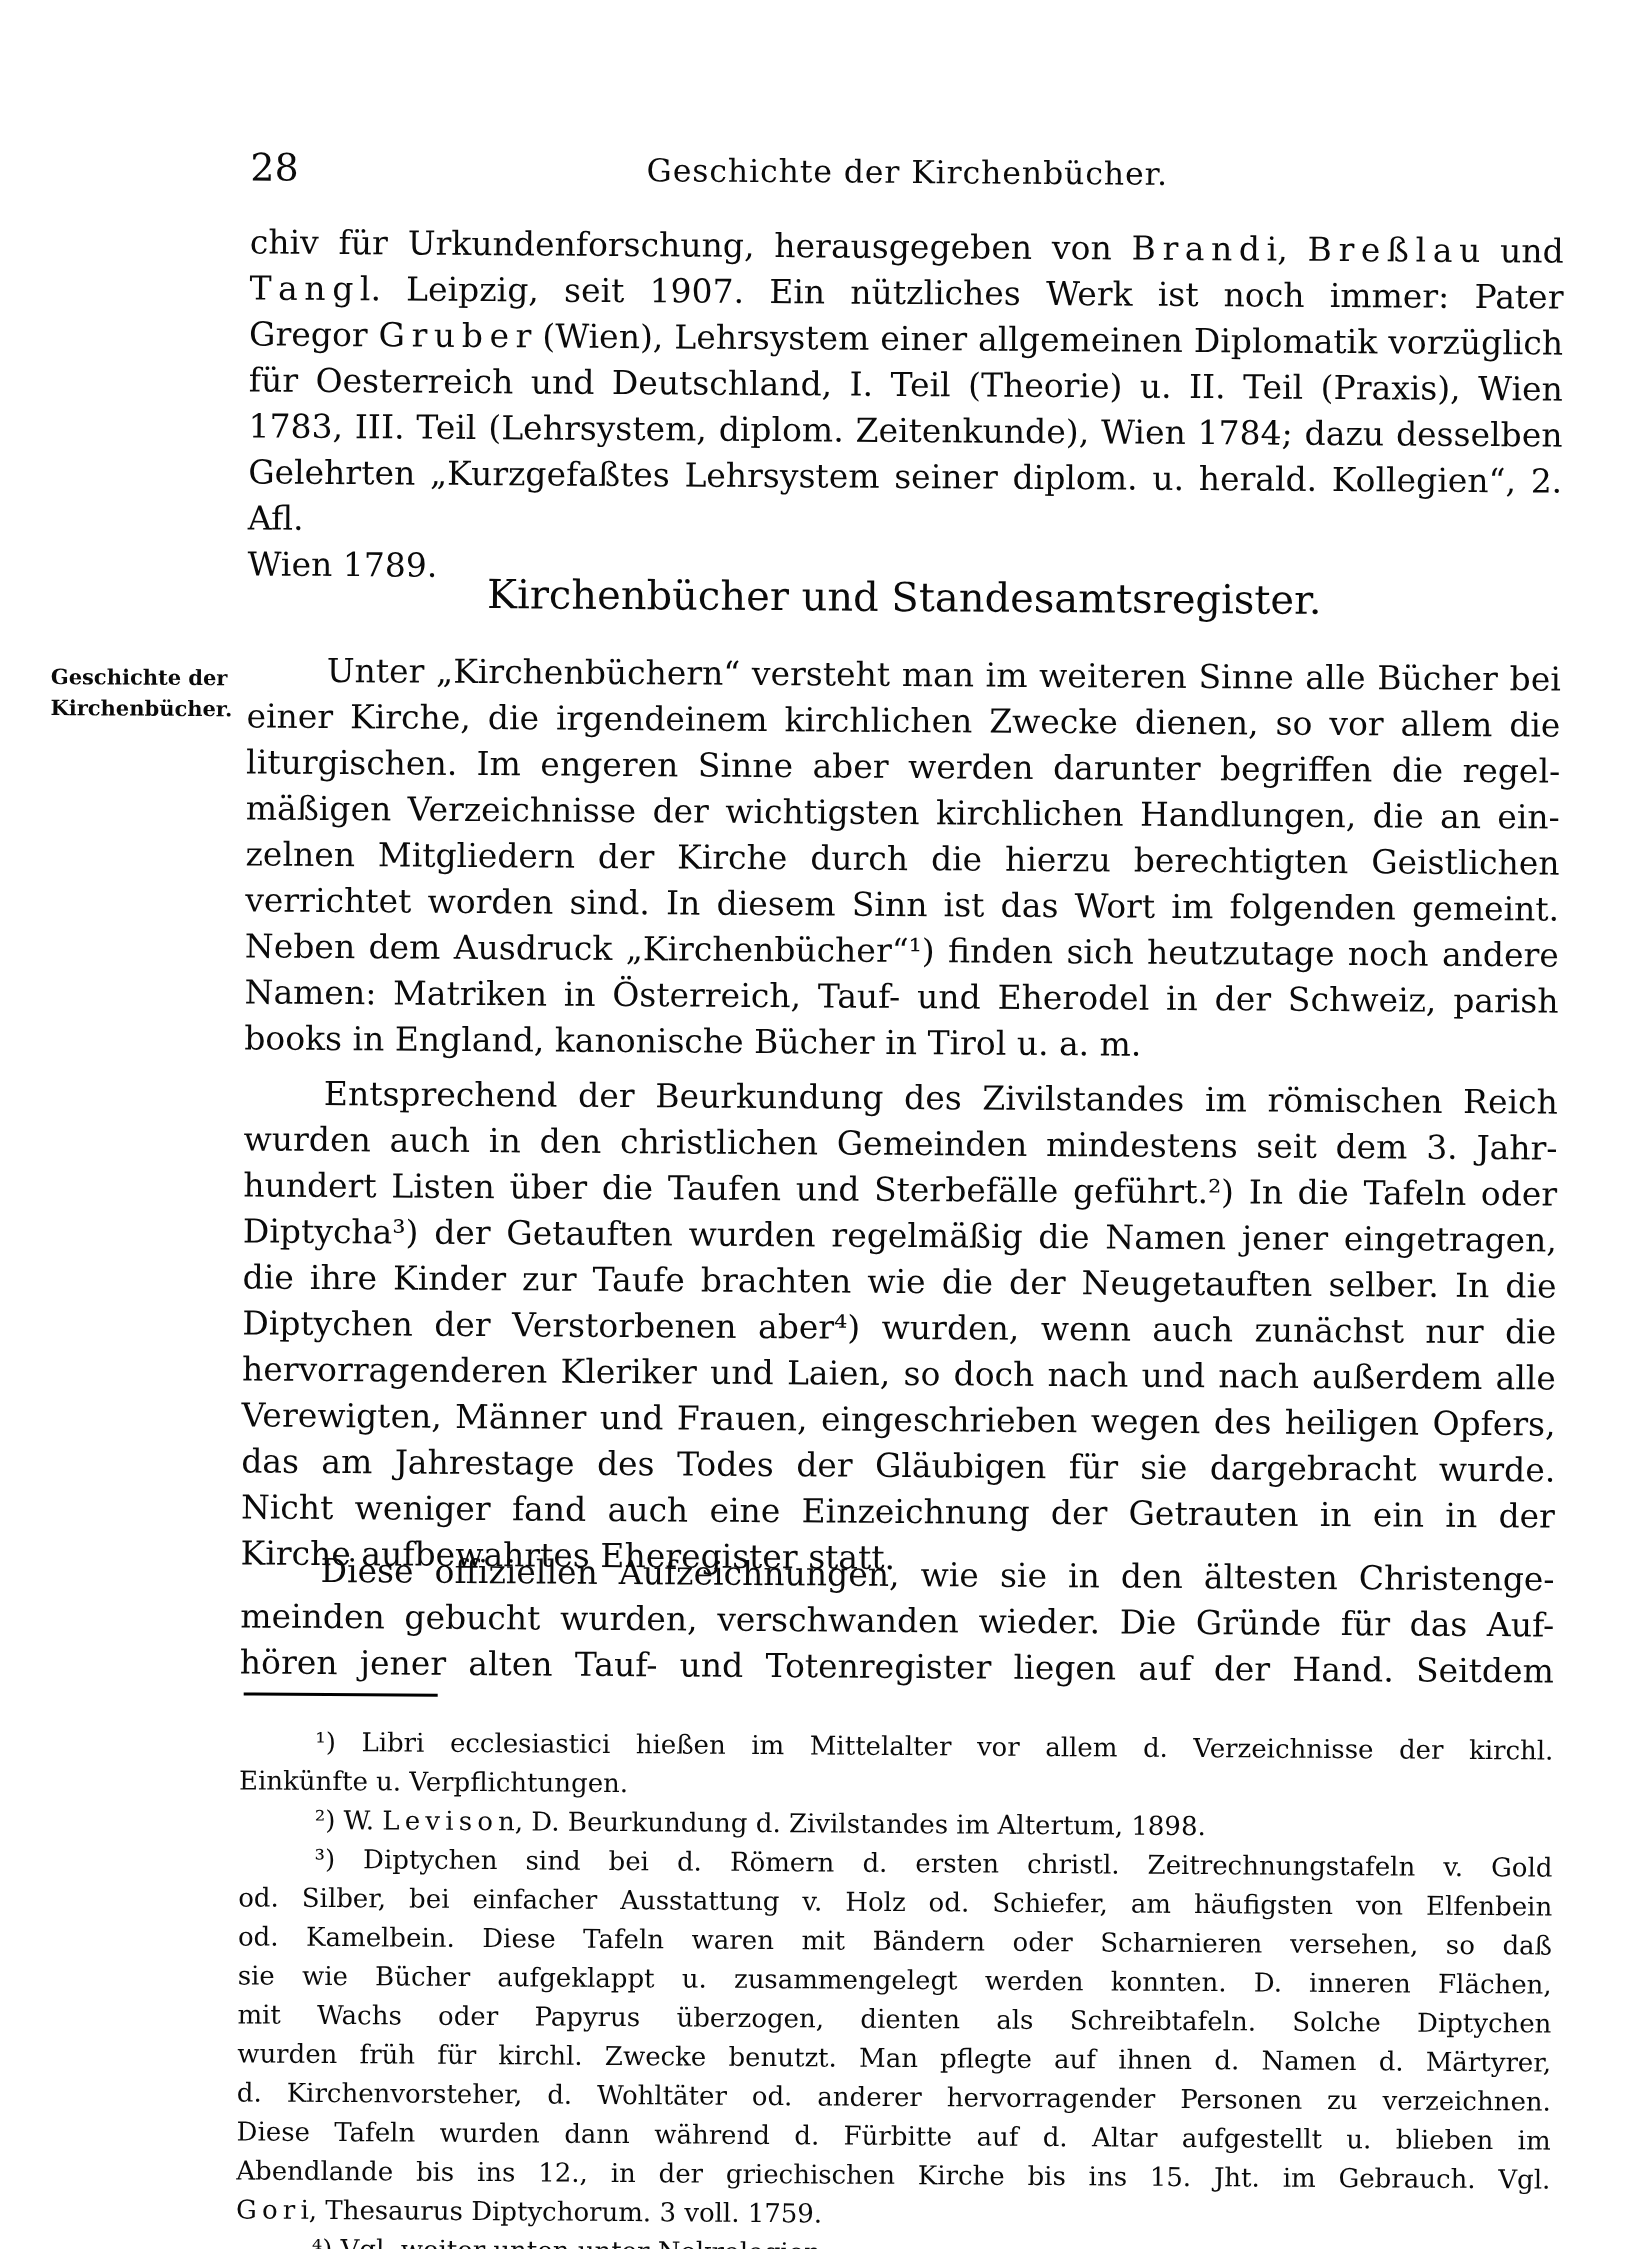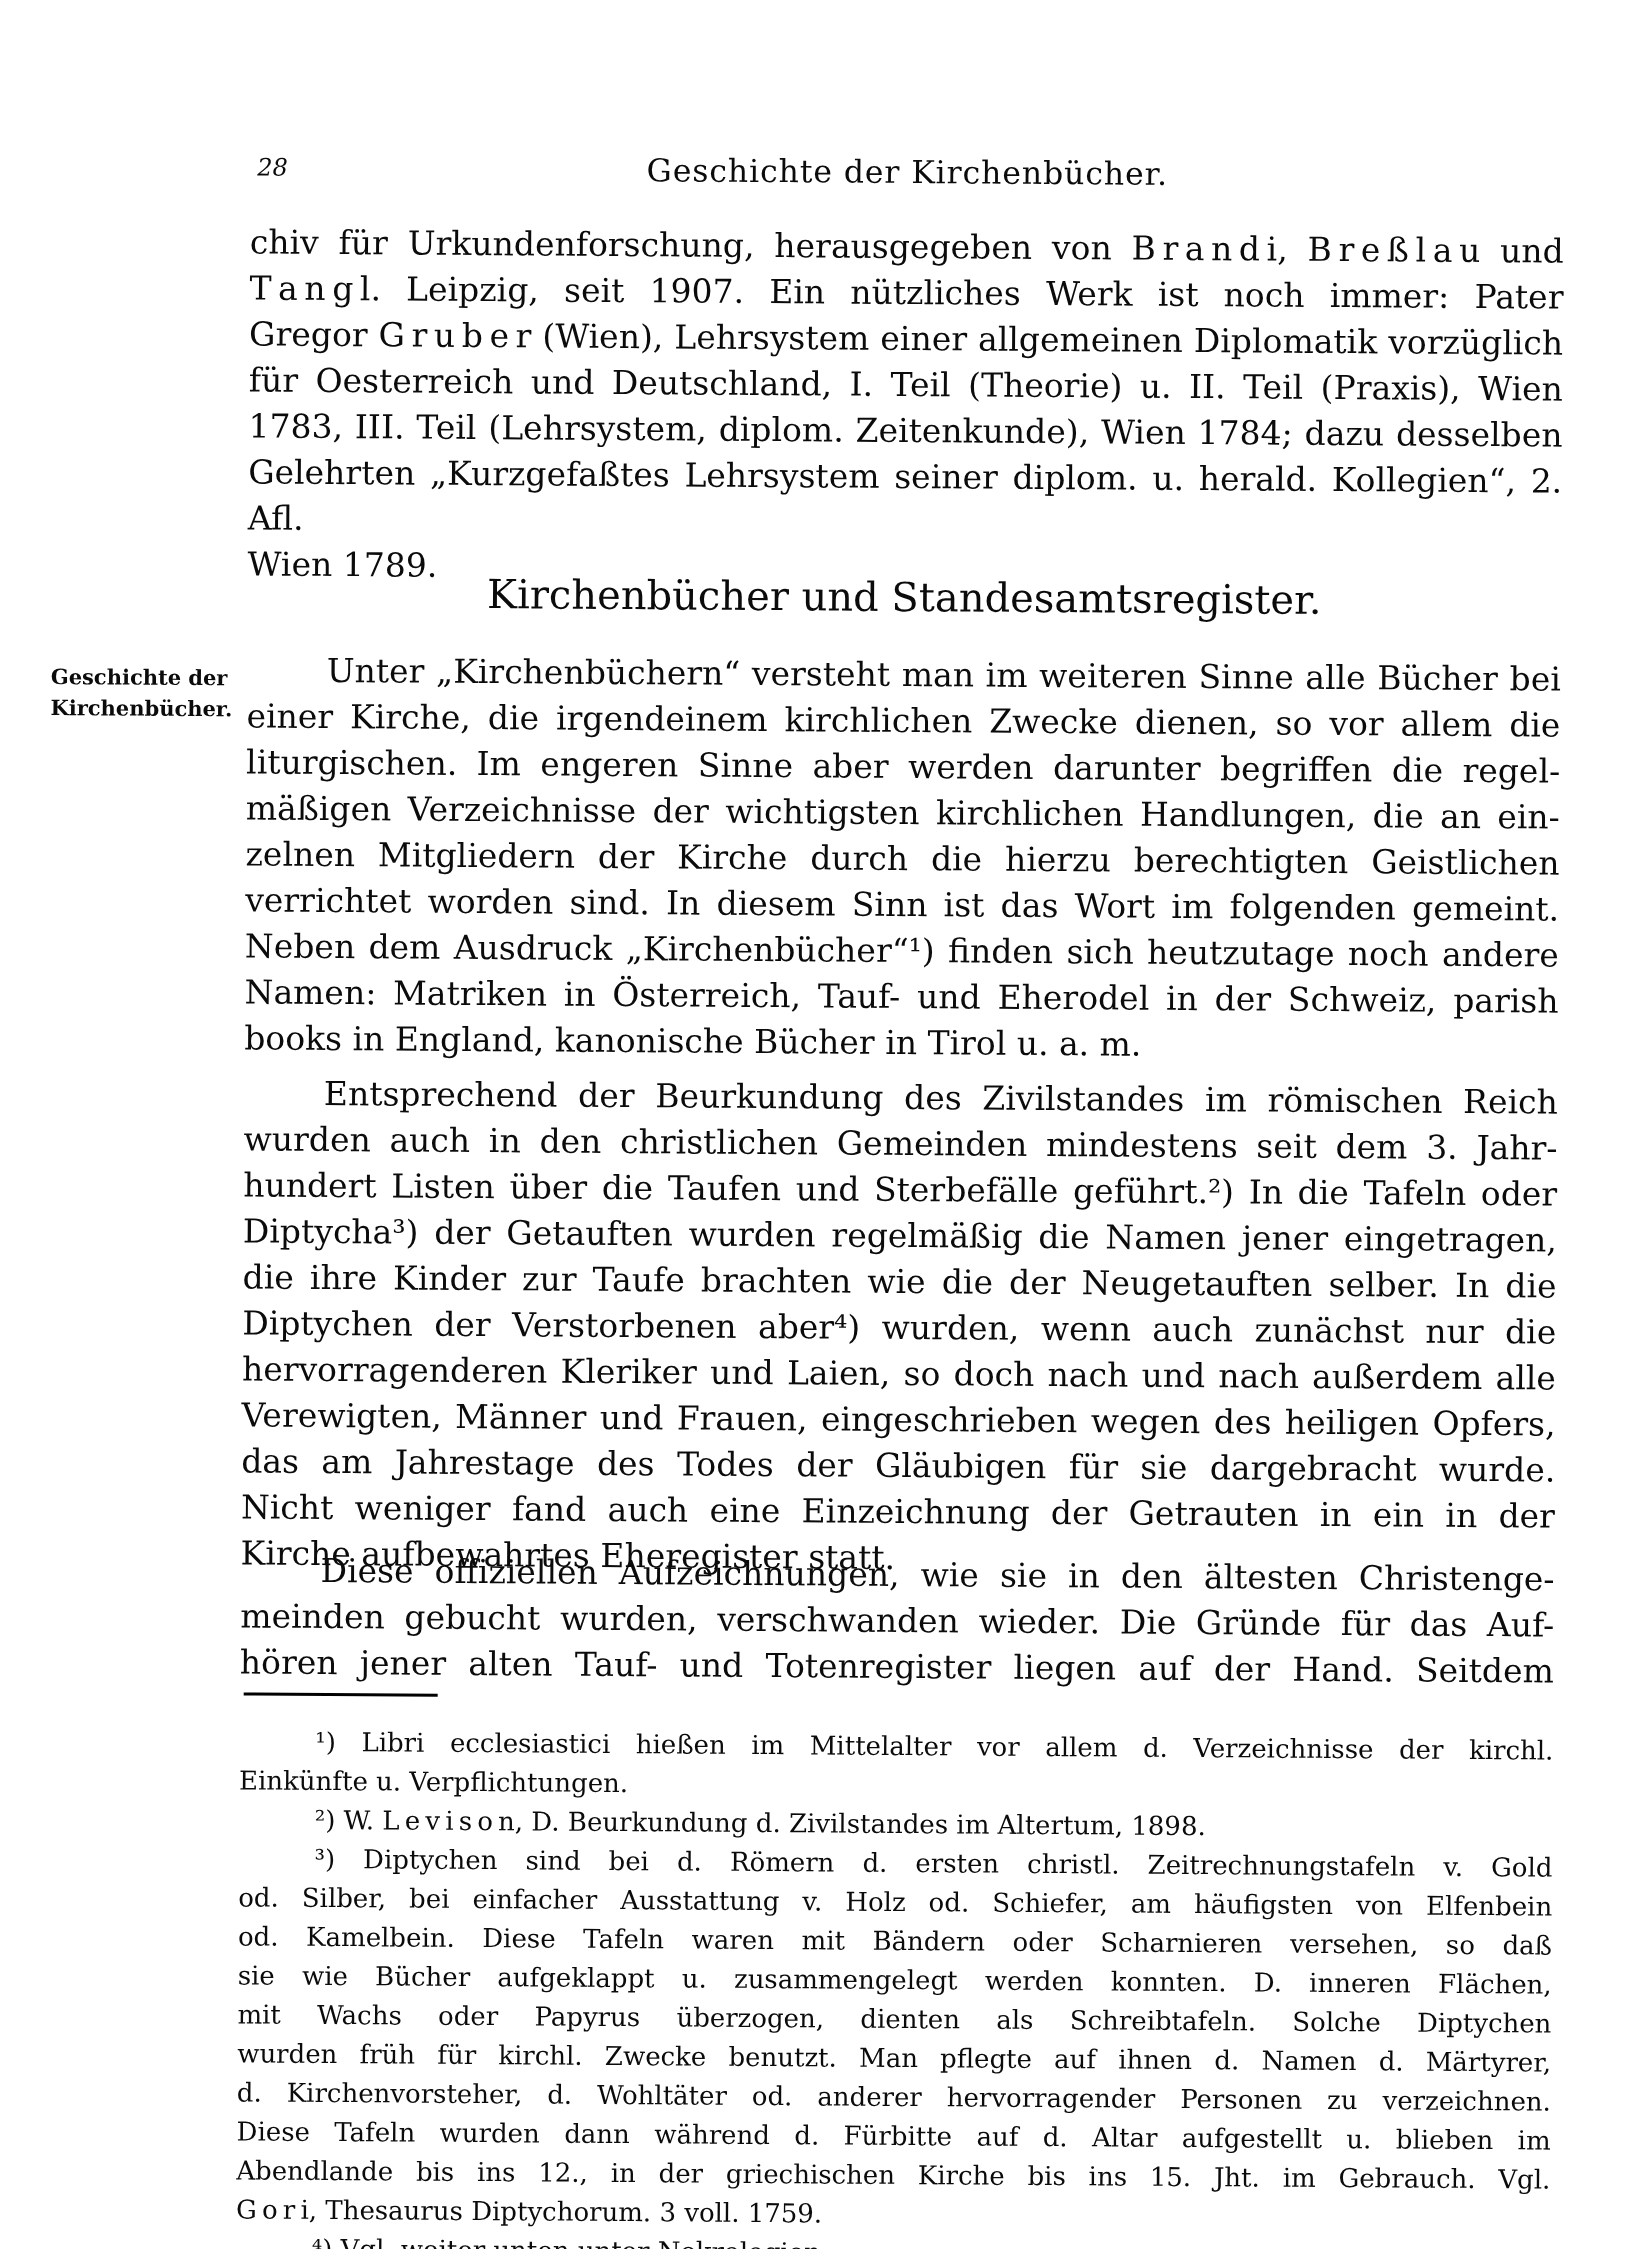--- a/index.html
+++ b/index.html
@@ -11,21 +11,21 @@
     font-family:"DejaVu Serif", serif;
     color:#0b0b0b;
   }
   .content {
     position:absolute; left:244px; top:0;
     width:1314px; height:2498px;
     transform:rotate(0.4deg);
     transform-origin:50% 1080px;
   }
   .pagehead { position:absolute; top:152px; left:0; width:100%; height:41px; }
-  .pagenum  { position:absolute; left:7px; top:0; font-size:24px; line-height:41px;font-style:italic; }
+  .pagenum  { position:absolute; left:0; top:0; font-size:38px; line-height:41px; }
   .runhead  { width:100%; text-align:center; font-size:31.5px; line-height:41px; letter-spacing:0.9px; }
 
   .para { position:absolute; left:0; width:100%; }
   .p1 { top:224px; }
   .p2 { top:652px; }
   .p3 { top:1075px; }
   .p4 { top:1552px; }
 
   .tl {
     font-size:33px; line-height:46px;

